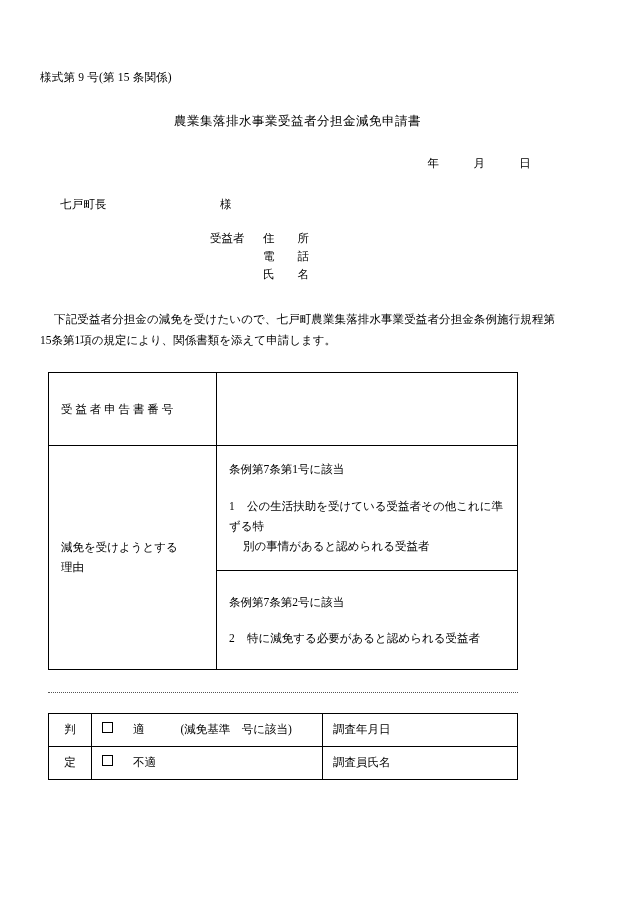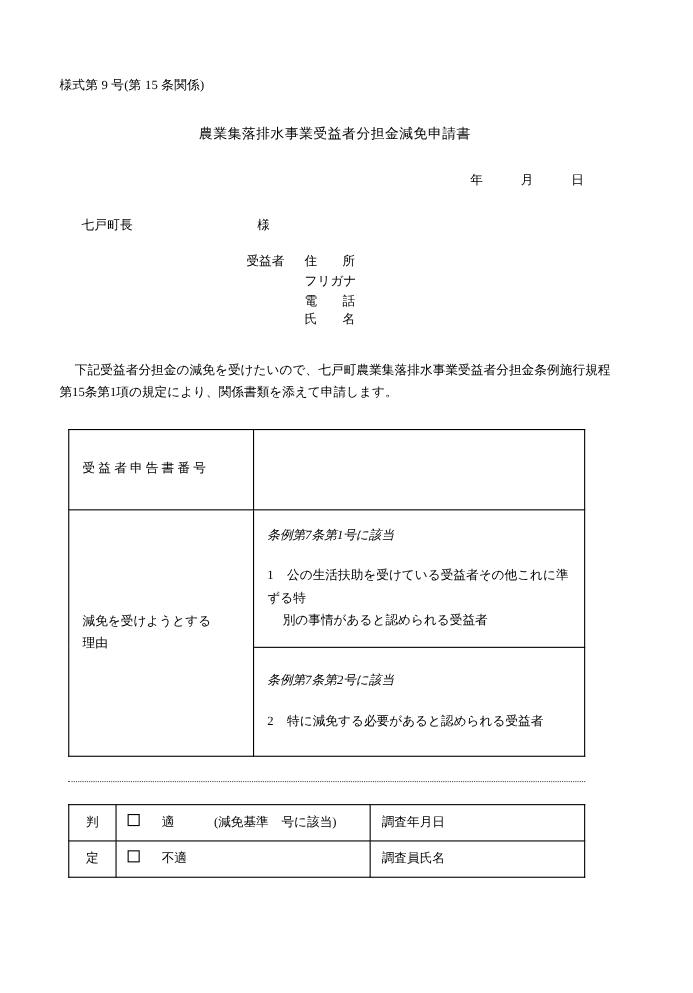--- a/index.html
+++ b/index.html
@@ -13,21 +13,21 @@
     font-family: "Liberation Serif", "DejaVu Serif", serif;
     color: #000000;
     position: relative;
     overflow: hidden;
   }
   .page {
     position: relative;
     width: 630px;
     height: 903px;
     box-sizing: border-box;
-    padding: 70px 75px 0 54px;
+    padding: 70px 75px 0 40px;
   }
   .form-no {
     font-size: 11.5px;
     letter-spacing: 0.2px;
     margin: 0 0 28px 0;
   }
   .doc-title {
     text-align: center;
     font-size: 12.5px;
     letter-spacing: 0.5px;
@@ -90,21 +90,20 @@
     font-size: 11.5px;
     vertical-align: middle;
     padding: 10px 12px;
     line-height: 1.75;
   }
   td.label-cell {
     width: 143px;
   }
   .reason-para {
     margin: 0;
-    font-style: italic;
   }
   .reason-item {
     margin: 16px 0 0 0;
     text-indent: 0;
   }
   .reason-item .num {
     display: inline-block;
     width: 18px;
   }
   .reason-cont {
@@ -181,24 +180,20 @@
 
   <div class="addressee">
     <span>七戸町長</span>
     <span class="sama">様</span>
   </div>
 
   <div class="applicant">
     <div>
       <span class="lbl-head">受益者</span>
       <span class="fld">住　　所</span>
-    </div>
-    <div>
-      <span class="lbl-head"></span>
-      <span class="fld">フリガナ</span>
     </div>
     <div>
       <span class="lbl-head"></span>
       <span class="fld">電　　話</span>
     </div>
     <div>
       <span class="lbl-head"></span>
       <span class="fld">氏　　名</span>
     </div>
   </div>

